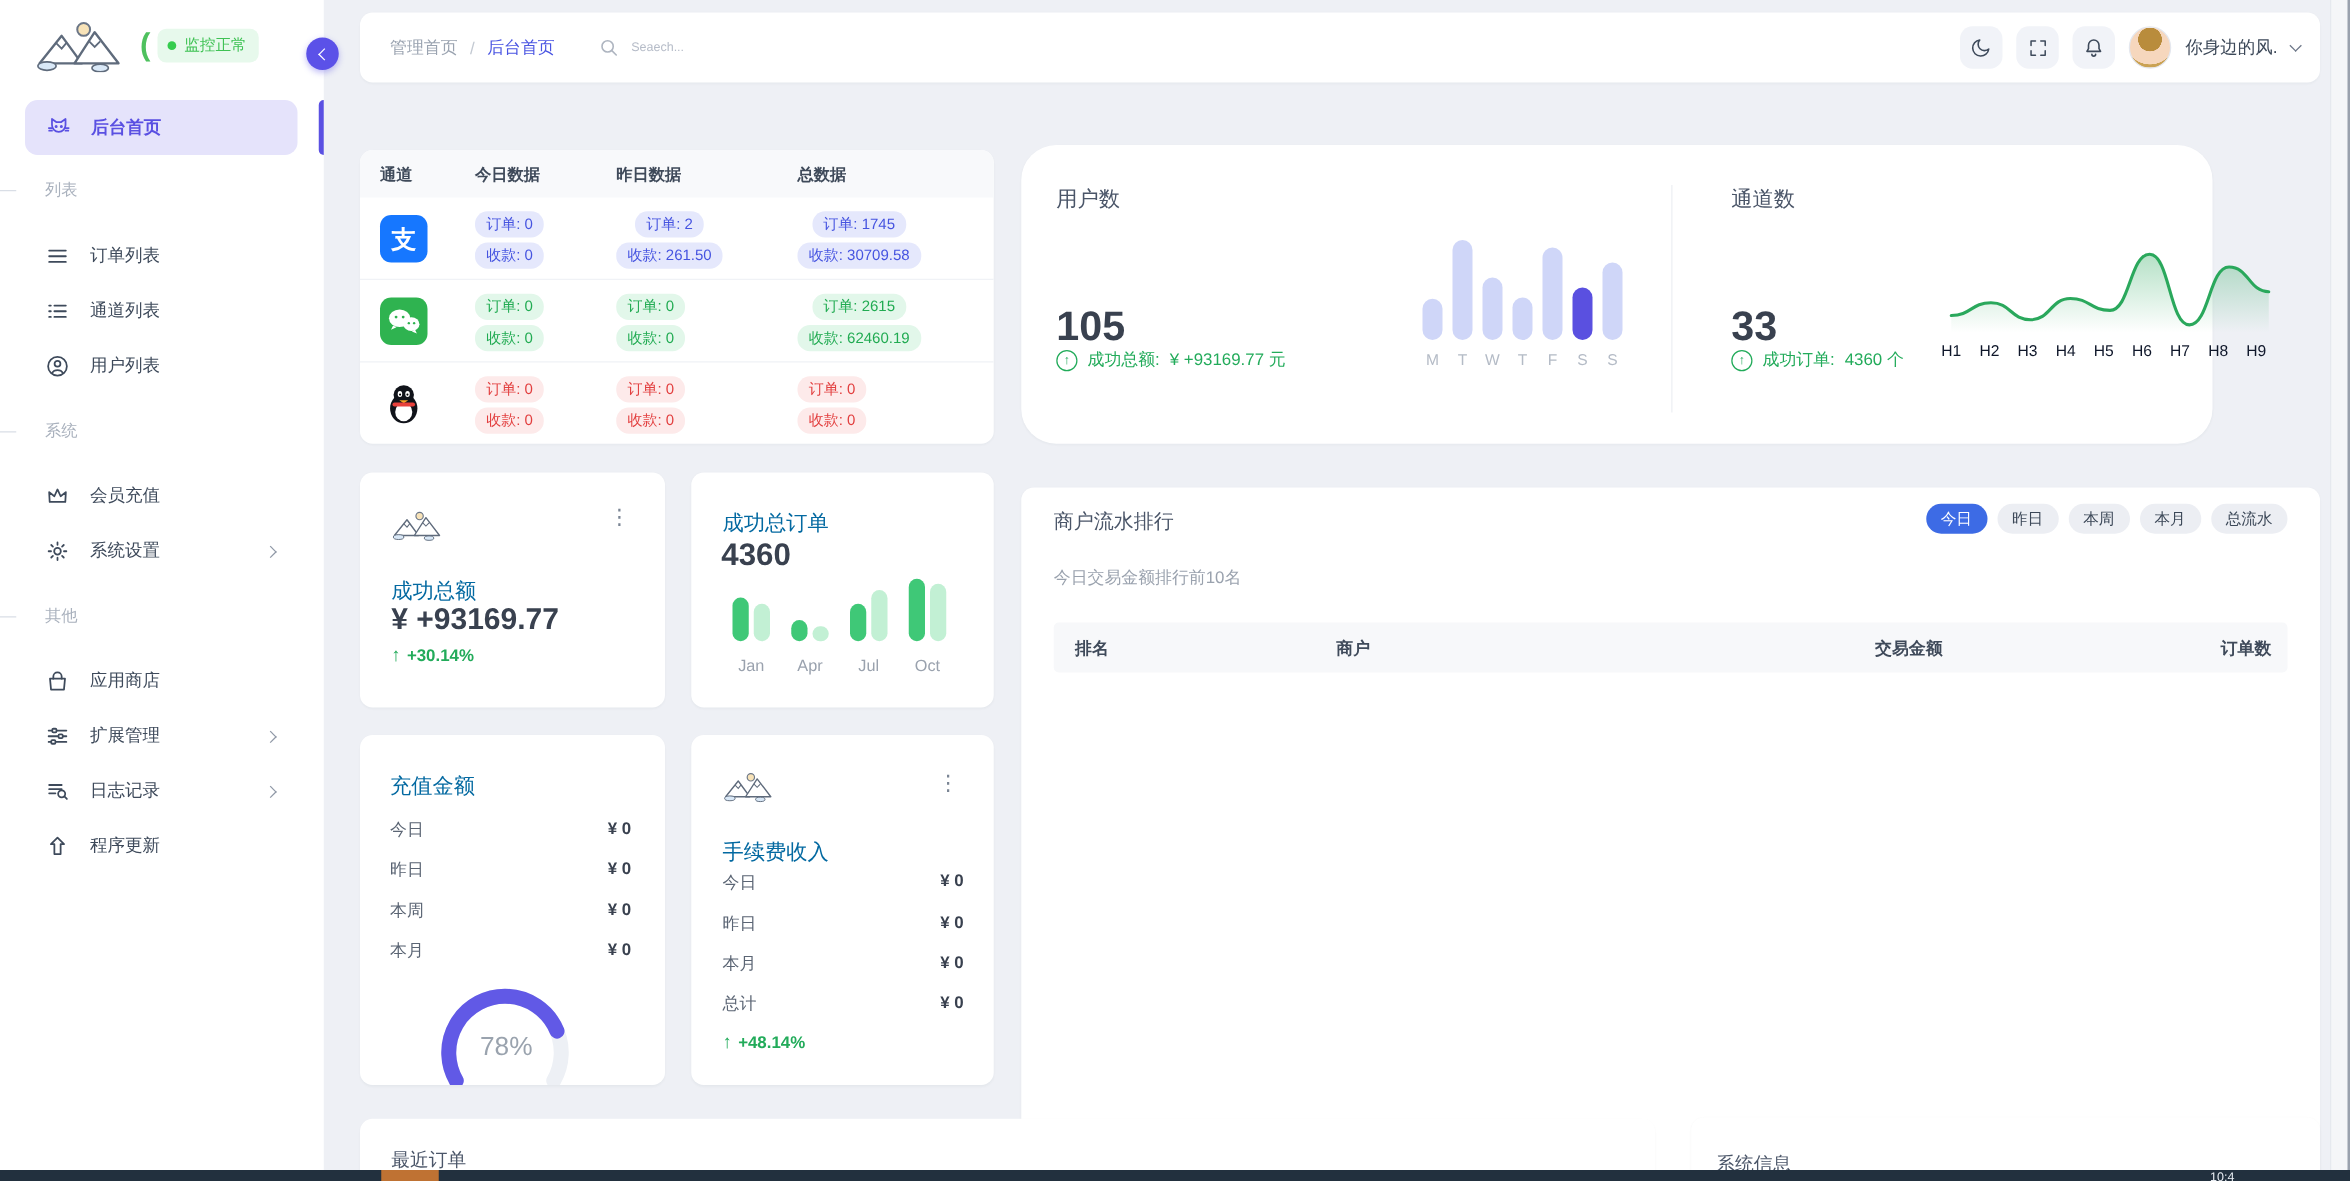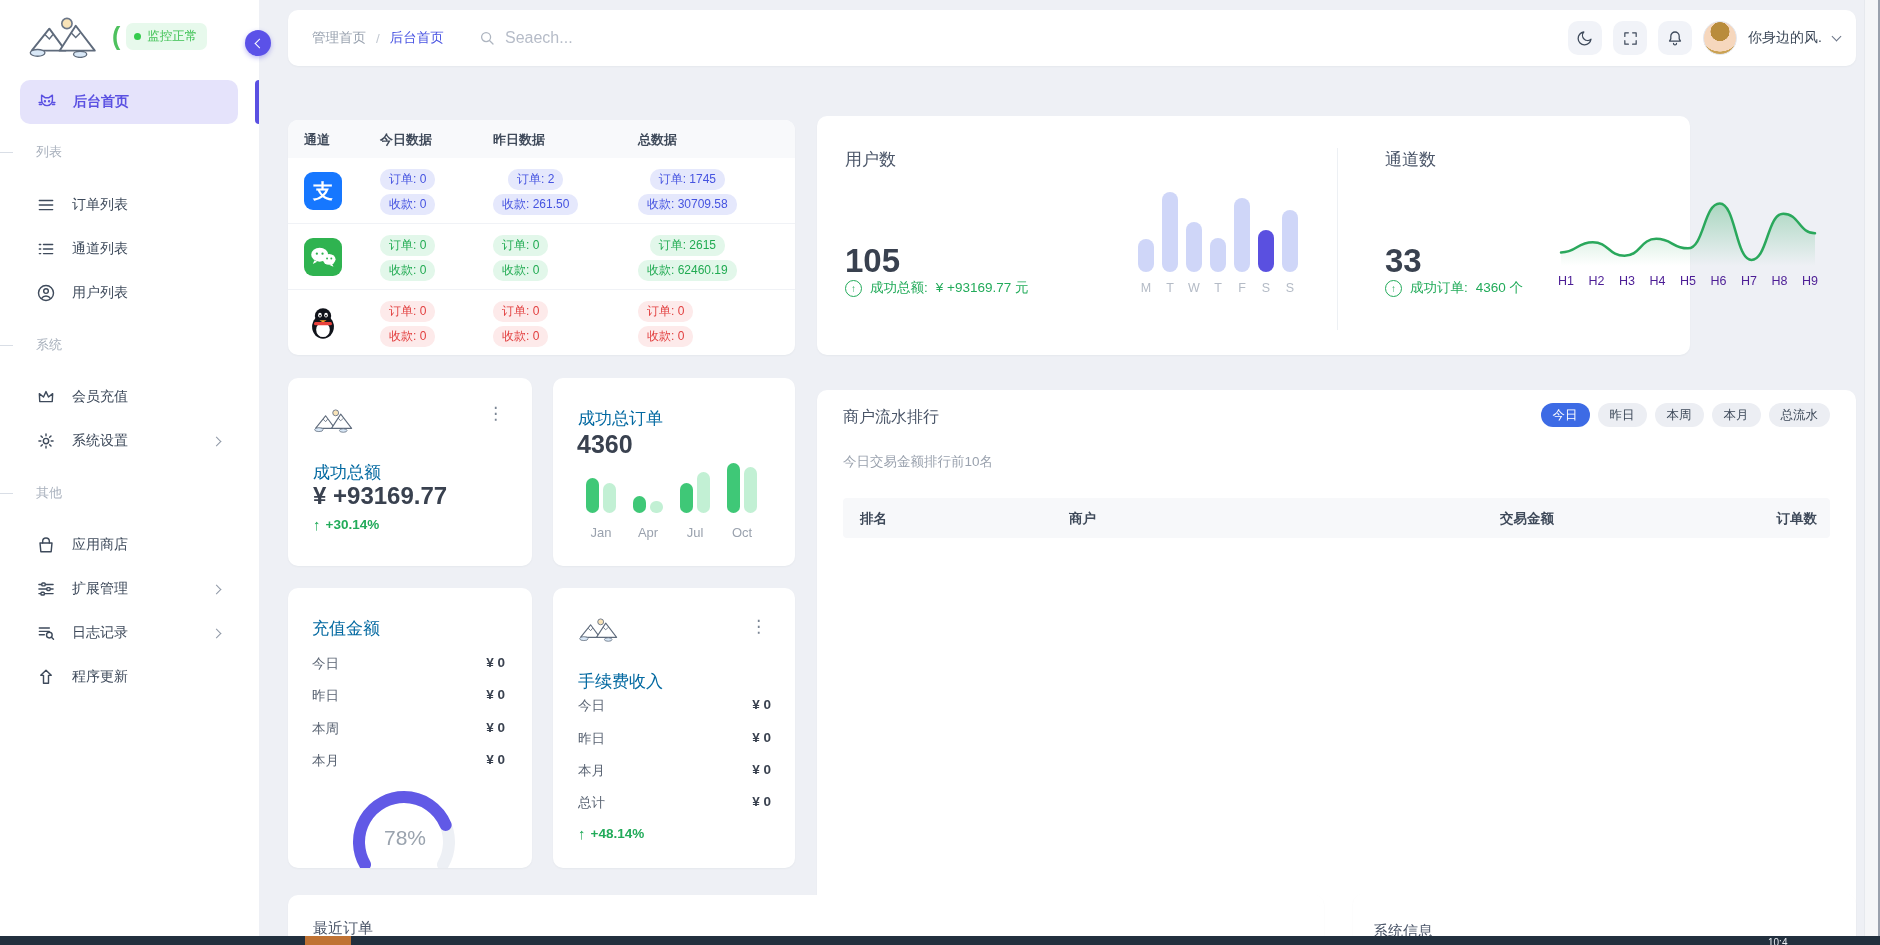--- a/index.html
+++ b/index.html
@@ -29,21 +29,21 @@
   .chev.right { transform:rotate(-45deg); }
   .chev.left { transform:rotate(135deg); margin-left:3px; }
 
   
   #header-card { left:288px; top:10px; width:1568px; height:56px; }
   .crumbs { position:absolute; left:24px; top:0; height:56px; display:flex; align-items:center; gap:10px; font-size:13.5px; }
   .crumb-root { color:#9aa3b0; cursor:pointer; }
   .crumb-sep { color:#c3c9d2; }
   .crumb-cur { color:#4a55e2; cursor:pointer; }
   .search-box { position:absolute; left:190px; top:0; height:56px; display:flex; align-items:center; gap:9px; color:#aeb5c0; }
-  .search-box input { border:none; outline:none; font-size:16px; color:#5a6472; width:300px; background:transparent; font-family:inherit; }
+  .search-box input { border:none; outline:none; font-size:10px; color:#5a6472; width:300px; background:transparent; font-family:inherit; }
   .search-box input::placeholder { color:#b6bcc8; }
   .hdr-right { position:absolute; right:16px; top:0; height:56px; display:flex; align-items:center; gap:11px; }
   .hdr-btn { width:34px; height:34px; border-radius:10px; background:#f1f3f8; display:flex; align-items:center; justify-content:center; color:#3e4a5b; cursor:pointer; }
   .avatar { width:34px; height:34px; border-radius:50%; background:radial-gradient(circle at 50% 30%, #b98c3c 0 34%, #f6d7bd 35% 72%, #caa253 73%); border:1px solid #e4e7ee; cursor:pointer; }
   .user-name { font-size:14px; color:#3c4858; cursor:pointer; }
   #collapse-btn { position:absolute; left:245px; top:30px; width:26px; height:26px; border-radius:50%; background:#5b51e8; color:#fff; display:flex; align-items:center; justify-content:center; z-index:10; cursor:pointer; box-shadow:0 2px 5px rgba(91,81,232,.4); }
 
   
   #channel-card { left:288px; top:120px; width:507px; height:235px; overflow:hidden; }
   .ch-head { position:absolute; top:0; left:0; right:0; height:38px; background:#f8f9fb; }
@@ -52,37 +52,37 @@
   .ch-row.b { border-bottom:1px solid #f0f2f6; }
   .ch-ic { position:absolute; left:16px; top:14px; width:38px; height:38px; border-radius:9px; display:flex; align-items:center; justify-content:center; }
   .badge-stack { position:absolute; top:11px; display:flex; flex-direction:column; gap:4px; align-items:center; }
   .badge { font-size:12px; padding:2px 9px; border-radius:10px; white-space:nowrap; }
   .tone-blue .badge { background:#e5e8fc; color:#4553e0; }
   .tone-green .badge { background:#e2f7ea; color:#21ab52; }
   .tone-red .badge { background:#fdeaea; color:#e23e3e; }
   .alipay-ic { background:#1677ff; color:#fff; font-size:20px; font-weight:bold; }
 
   
-  #stats-card { left:817px; top:116px; width:873px; height:239px; }
+  #stats-card { left:817px; top:116px; width:953px; height:239px;border-radius:28px; }
   .stat-title { position:absolute; font-size:17px; color:#4a5568; }
   .stat-value { position:absolute; font-size:33px; font-weight:bold; color:#39414f; }
   .stat-green { position:absolute; display:flex; align-items:center; gap:8px; color:#22ab5a; font-size:13.5px; }
   .circle-up { width:17px; height:17px; border:1.4px solid #22ab5a; border-radius:50%; display:flex; align-items:center; justify-content:center; font-size:10px; }
   .v-divider { position:absolute; left:520px; top:32px; width:1px; height:182px; background:#edf0f4; }
   .mini-chart { position:absolute; display:flex; flex-direction:column; }
   .bars { display:flex; align-items:flex-end; gap:8px; height:80px; }
   .bars .bar { border-radius:99px; }
   .bar-labels { display:flex; gap:8px; margin-top:9px; }
   .bar-labels span { text-align:center; font-size:12.5px; color:#b4bbc6; }
   .groups { gap:17px; height:50px; }
   .group { display:flex; align-items:flex-end; gap:4px; }
   .group-labels { display:flex; gap:17px; margin-top:12px; }
   .group-labels span { width:30px; text-align:center; font-size:13px; color:#9aa2ae; }
   .line-labels { display:flex; justify-content:space-between; width:270px; margin-top:5px; }
-  .line-labels span { font-size:12.5px; color:#4c1d95; width:26px; text-align:center; }
+  .line-labels span { font-size:12.5px; color:#0f172a; width:26px; text-align:left; }
 
   
   .sc-title { position:absolute; font-size:17px; font-weight:normal; color:#0369a1; }
   .kebab { position:absolute; font-size:17px; color:#7a8594; cursor:pointer; line-height:1; }
   .trend { position:absolute; display:flex; align-items:center; gap:5px; color:#22ab5a; font-size:13.5px; font-weight:bold; }
   .trend .arr { font-size:15px; }
   .mtn-sm { position:absolute; width:42px; height:28px; }
   .kv-row { position:absolute; display:flex; justify-content:space-between; font-size:13.5px; }
   .kv-row .k { color:#5b6574; }
   .kv-row .v { color:#39414f; font-weight:bold; }

